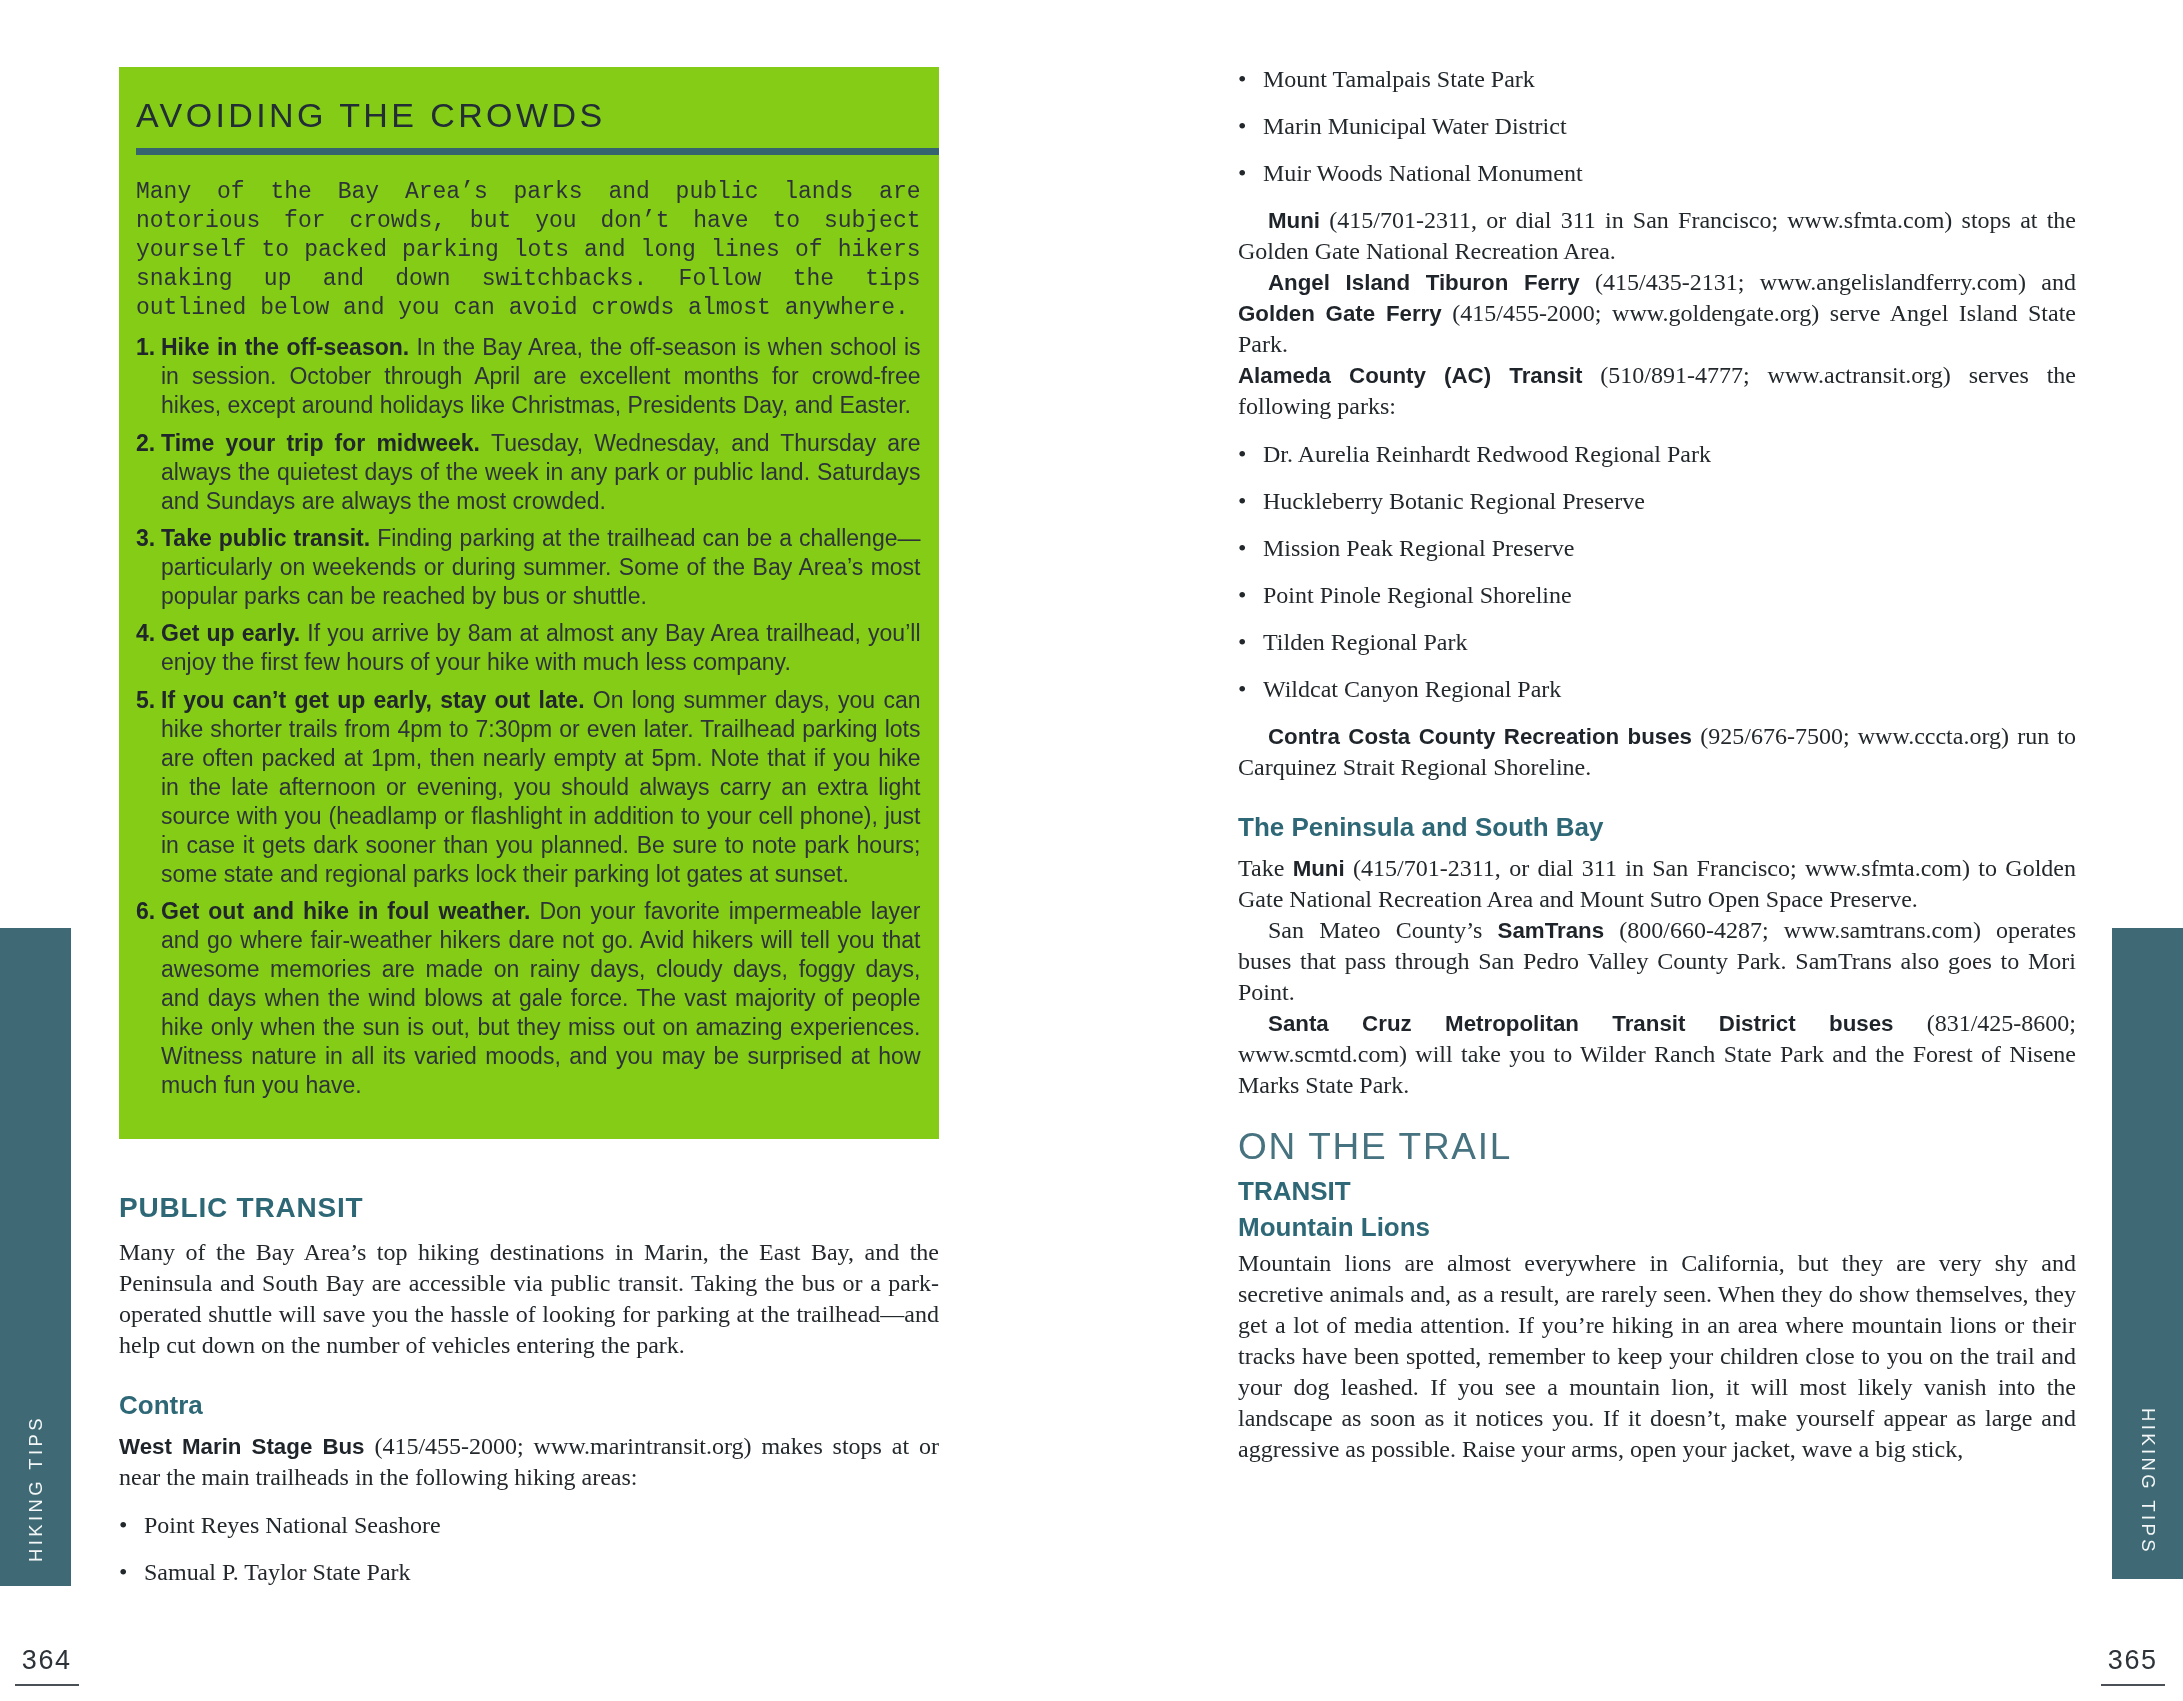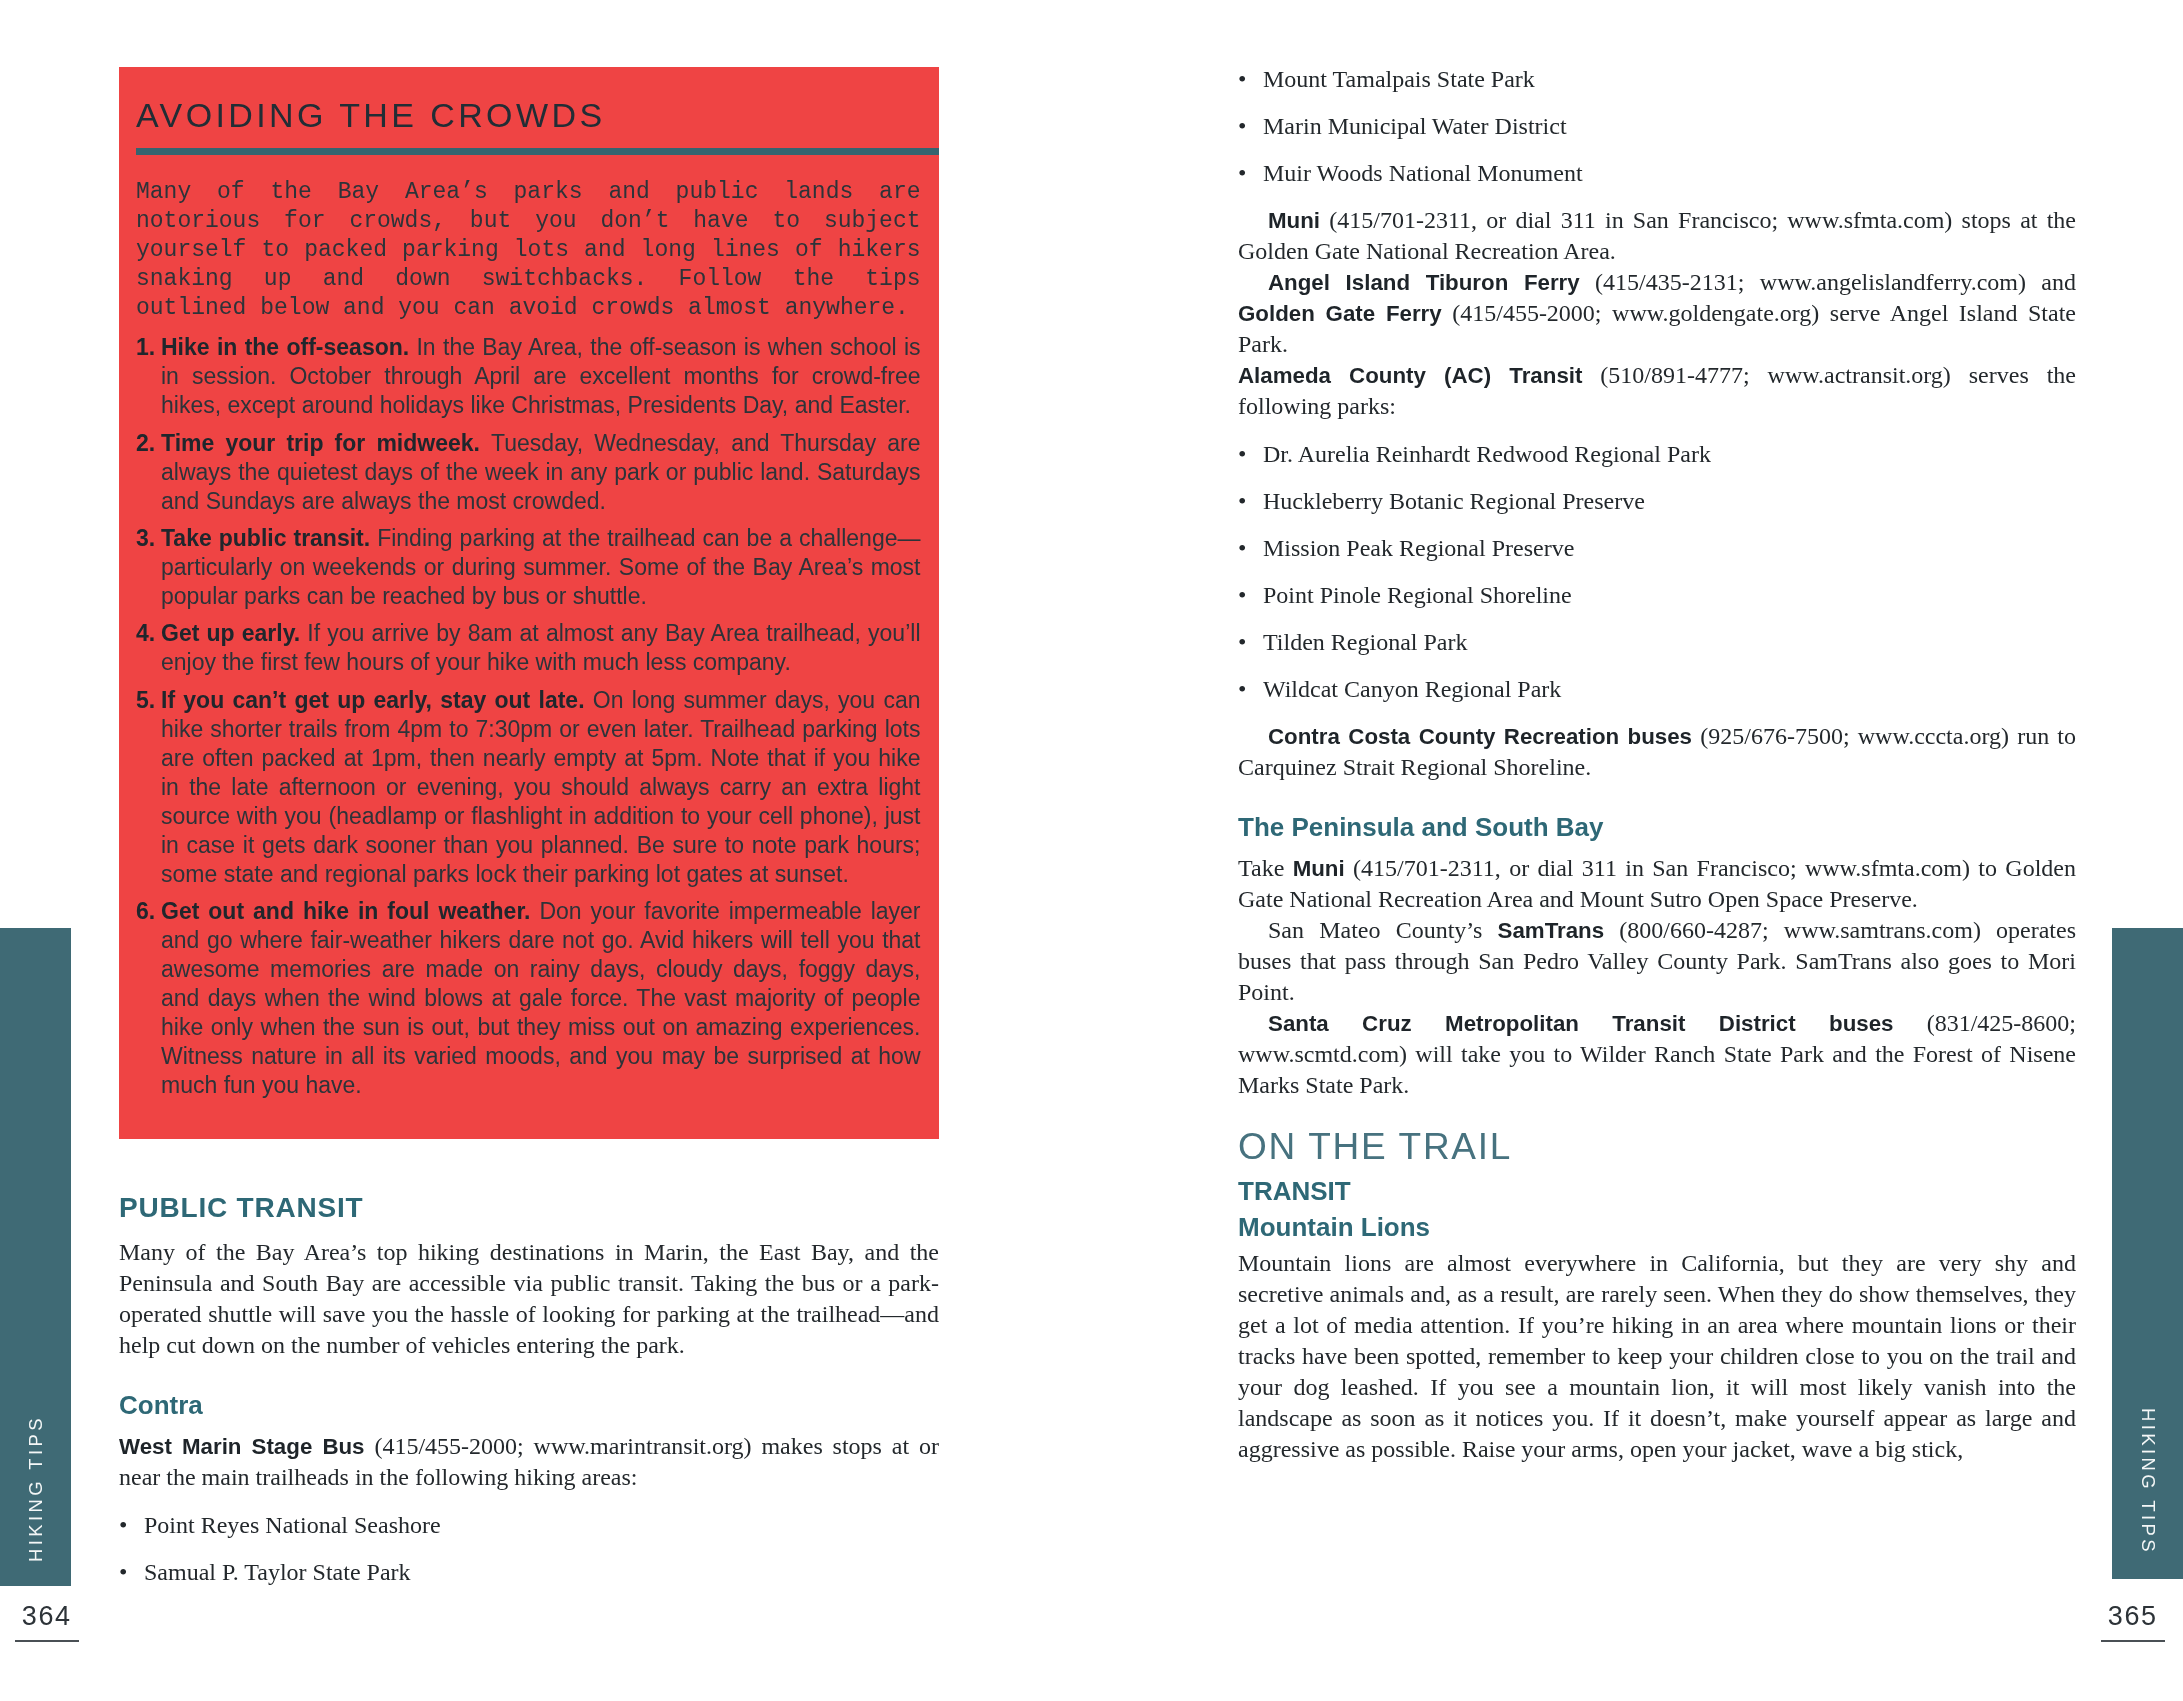--- a/index.html
+++ b/index.html
@@ -8,26 +8,26 @@
   
   .tab{position:absolute;background:#3f6a75;}
   .tab-left{left:0;top:928px;width:71px;height:658px;}
   .tab-right{left:2112px;top:928px;width:71px;height:651px;}
   .tab .label{position:absolute;left:50%;bottom:23.5px;writing-mode:vertical-rl;
       color:#f4f7f7;font-size:18.5px;letter-spacing:3.4px;font-weight:400;white-space:nowrap;}
   .tab-left .label{transform:translateX(-50%) rotate(180deg);}
   .tab-right .label{transform:translateX(-50%);}
   
   .pagenum{position:absolute;font-size:27px;color:#2d3338;letter-spacing:1.7px;
-      border-bottom:2.5px solid #4a5055;padding:0 6.7px 7.6px 6.7px;}
+      border-bottom:2.5px solid #4a5055;padding:0 6.7px 7.6px 6.7px;margin-top:44px;}
   .pagenum-left{left:15px;top:1601px;}
   .pagenum-right{left:2101px;top:1601px;}
   
   .tipbox{position:absolute;left:119px;top:67px;width:820px;height:1072px;
-      background:#ef4444;box-sizing:border-box;padding:28.6px 18.5px 0 17px;overflow:hidden;}
+      background:#84cc16;box-sizing:border-box;padding:28.6px 18.5px 0 17px;overflow:hidden;}
   .tipbox h1{margin:0;font-size:34px;font-weight:400;letter-spacing:3.4px;color:#222d35;}
   .tipbox .rule{height:6.7px;background:#35646f;margin:13.4px -18.5px 23.5px 0;}
   .boxtext{font-size:23px;line-height:29px;text-align:justify;color:#2d3339;}
   .tipbox .intro{margin:0 0 10px 0;font-family:Liberation Mono, monospace;}
   .item{margin-top:8.4px;padding-left:25px;}
   .item .num{display:inline-block;width:25px;margin-left:-25px;font-weight:700;color:#20262c;}
   .item .lead{font-weight:700;color:#20262c;}
   
   .col{position:absolute;}
   .col-left{left:119px;top:1192px;width:820px;}

